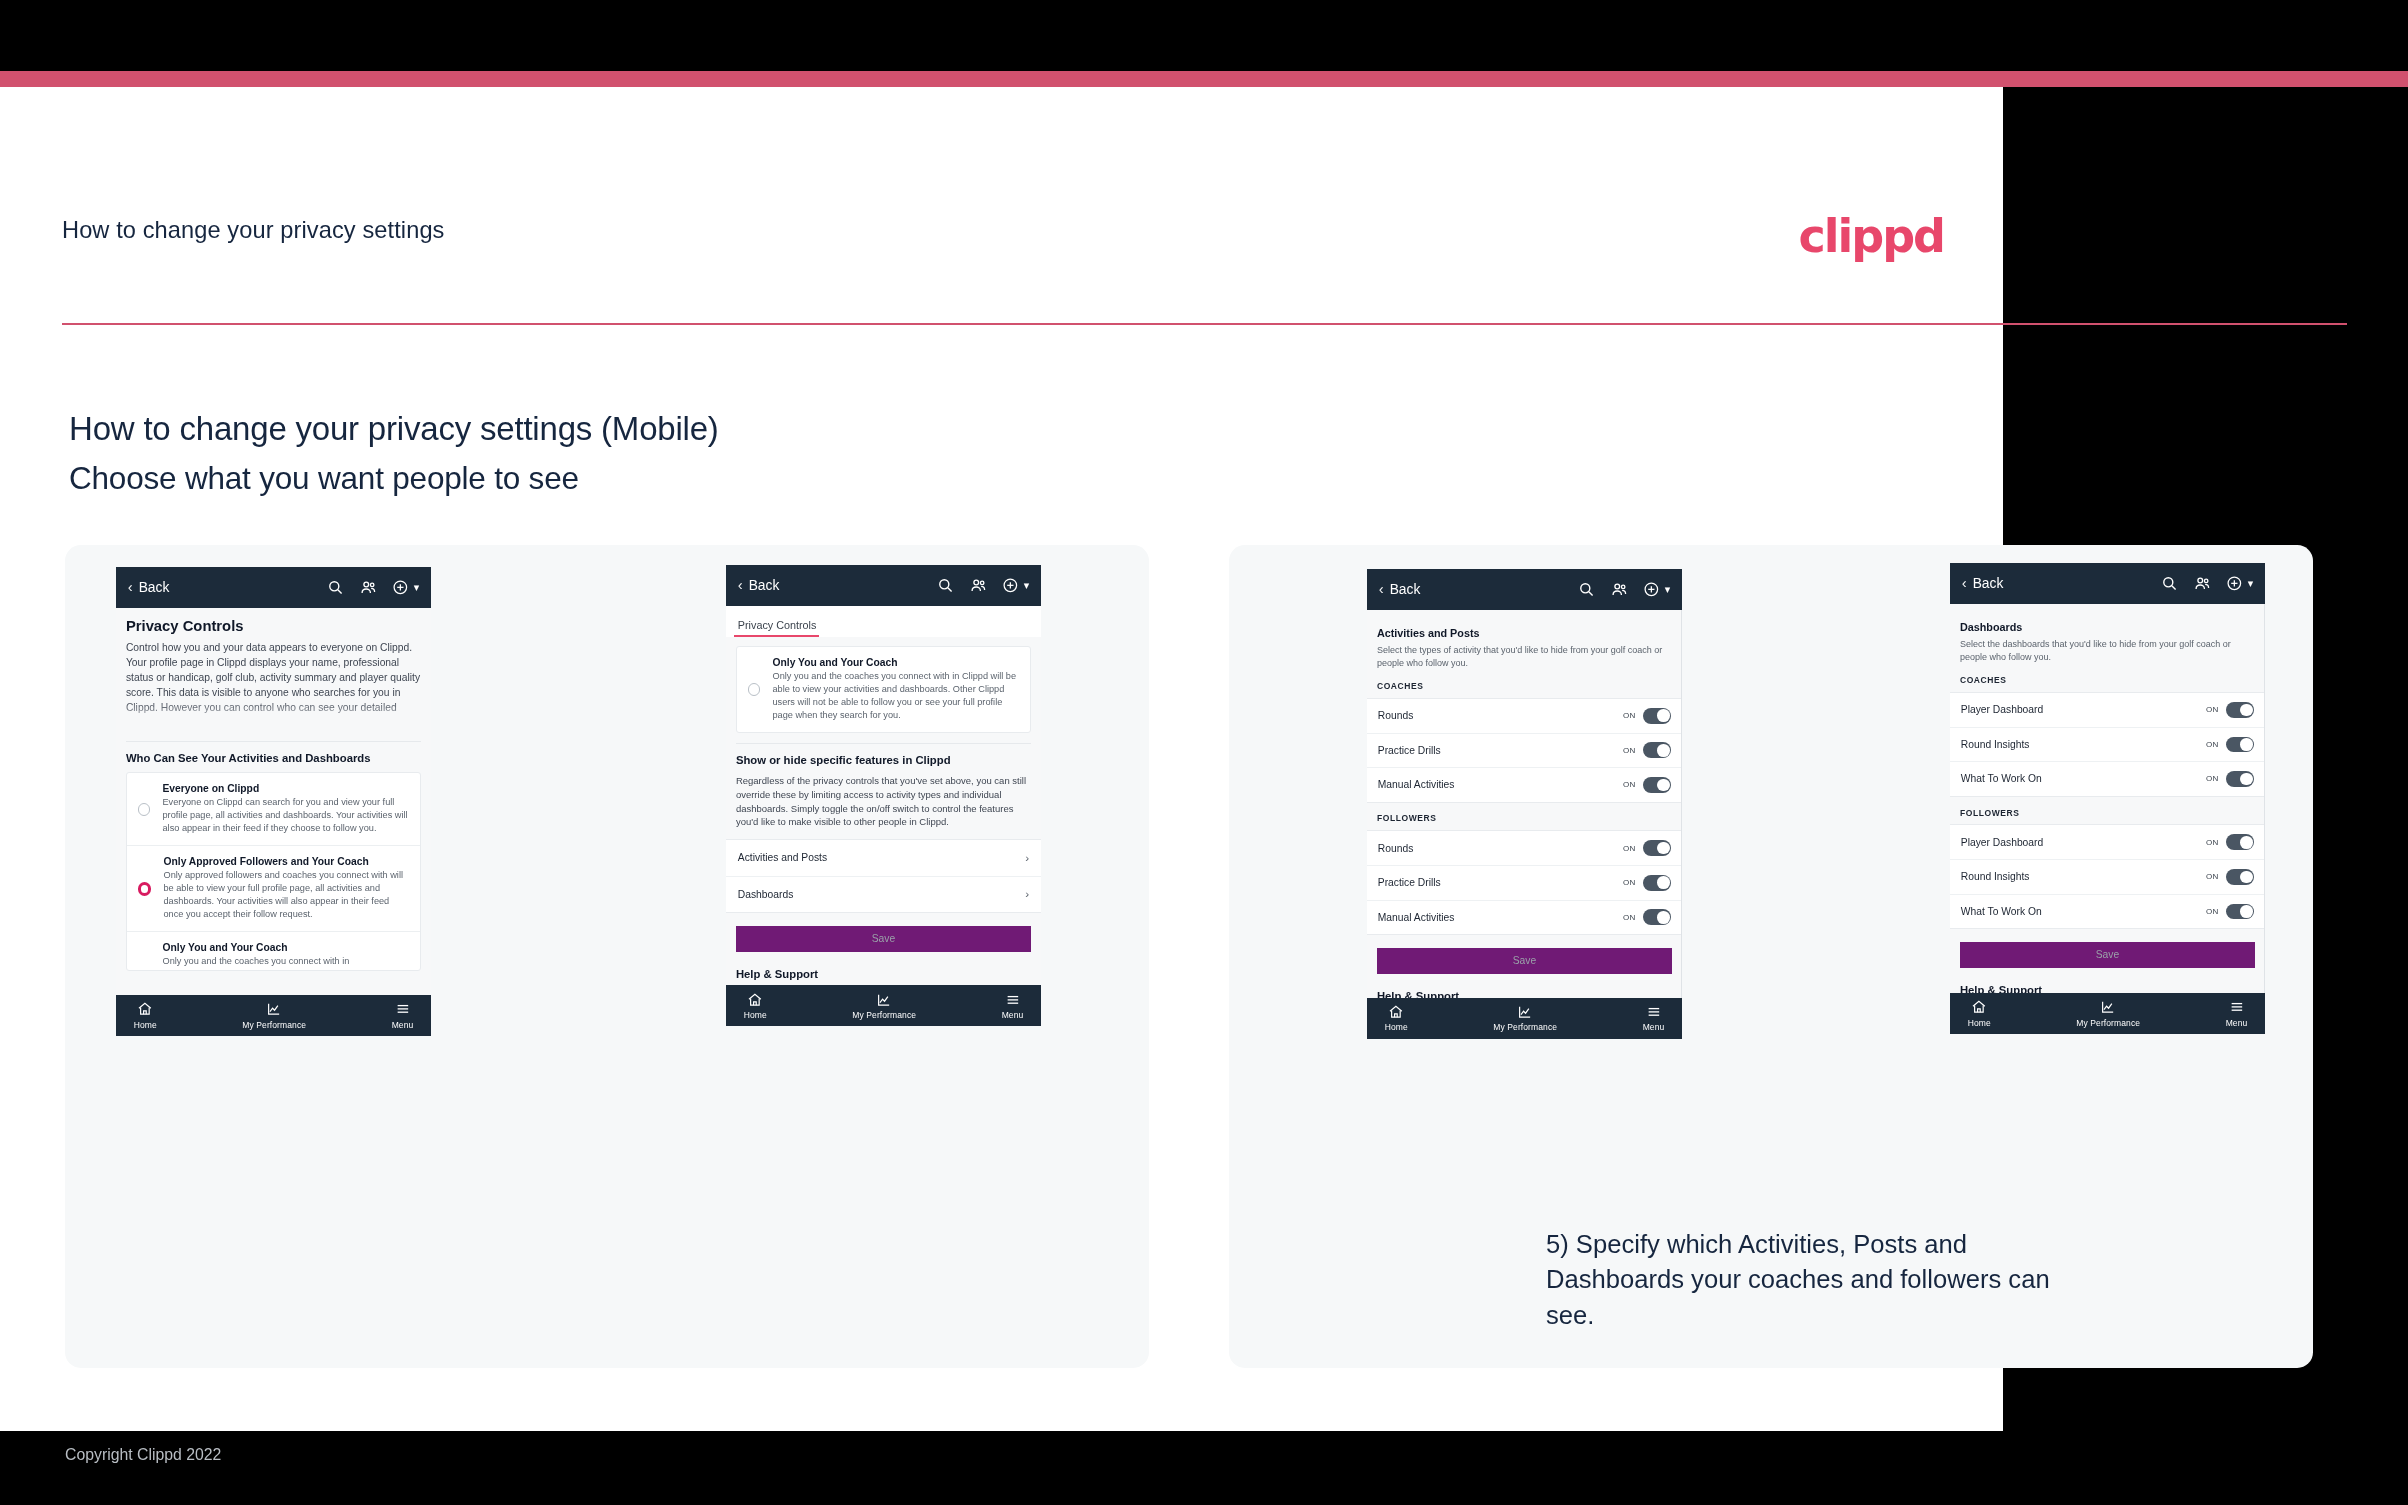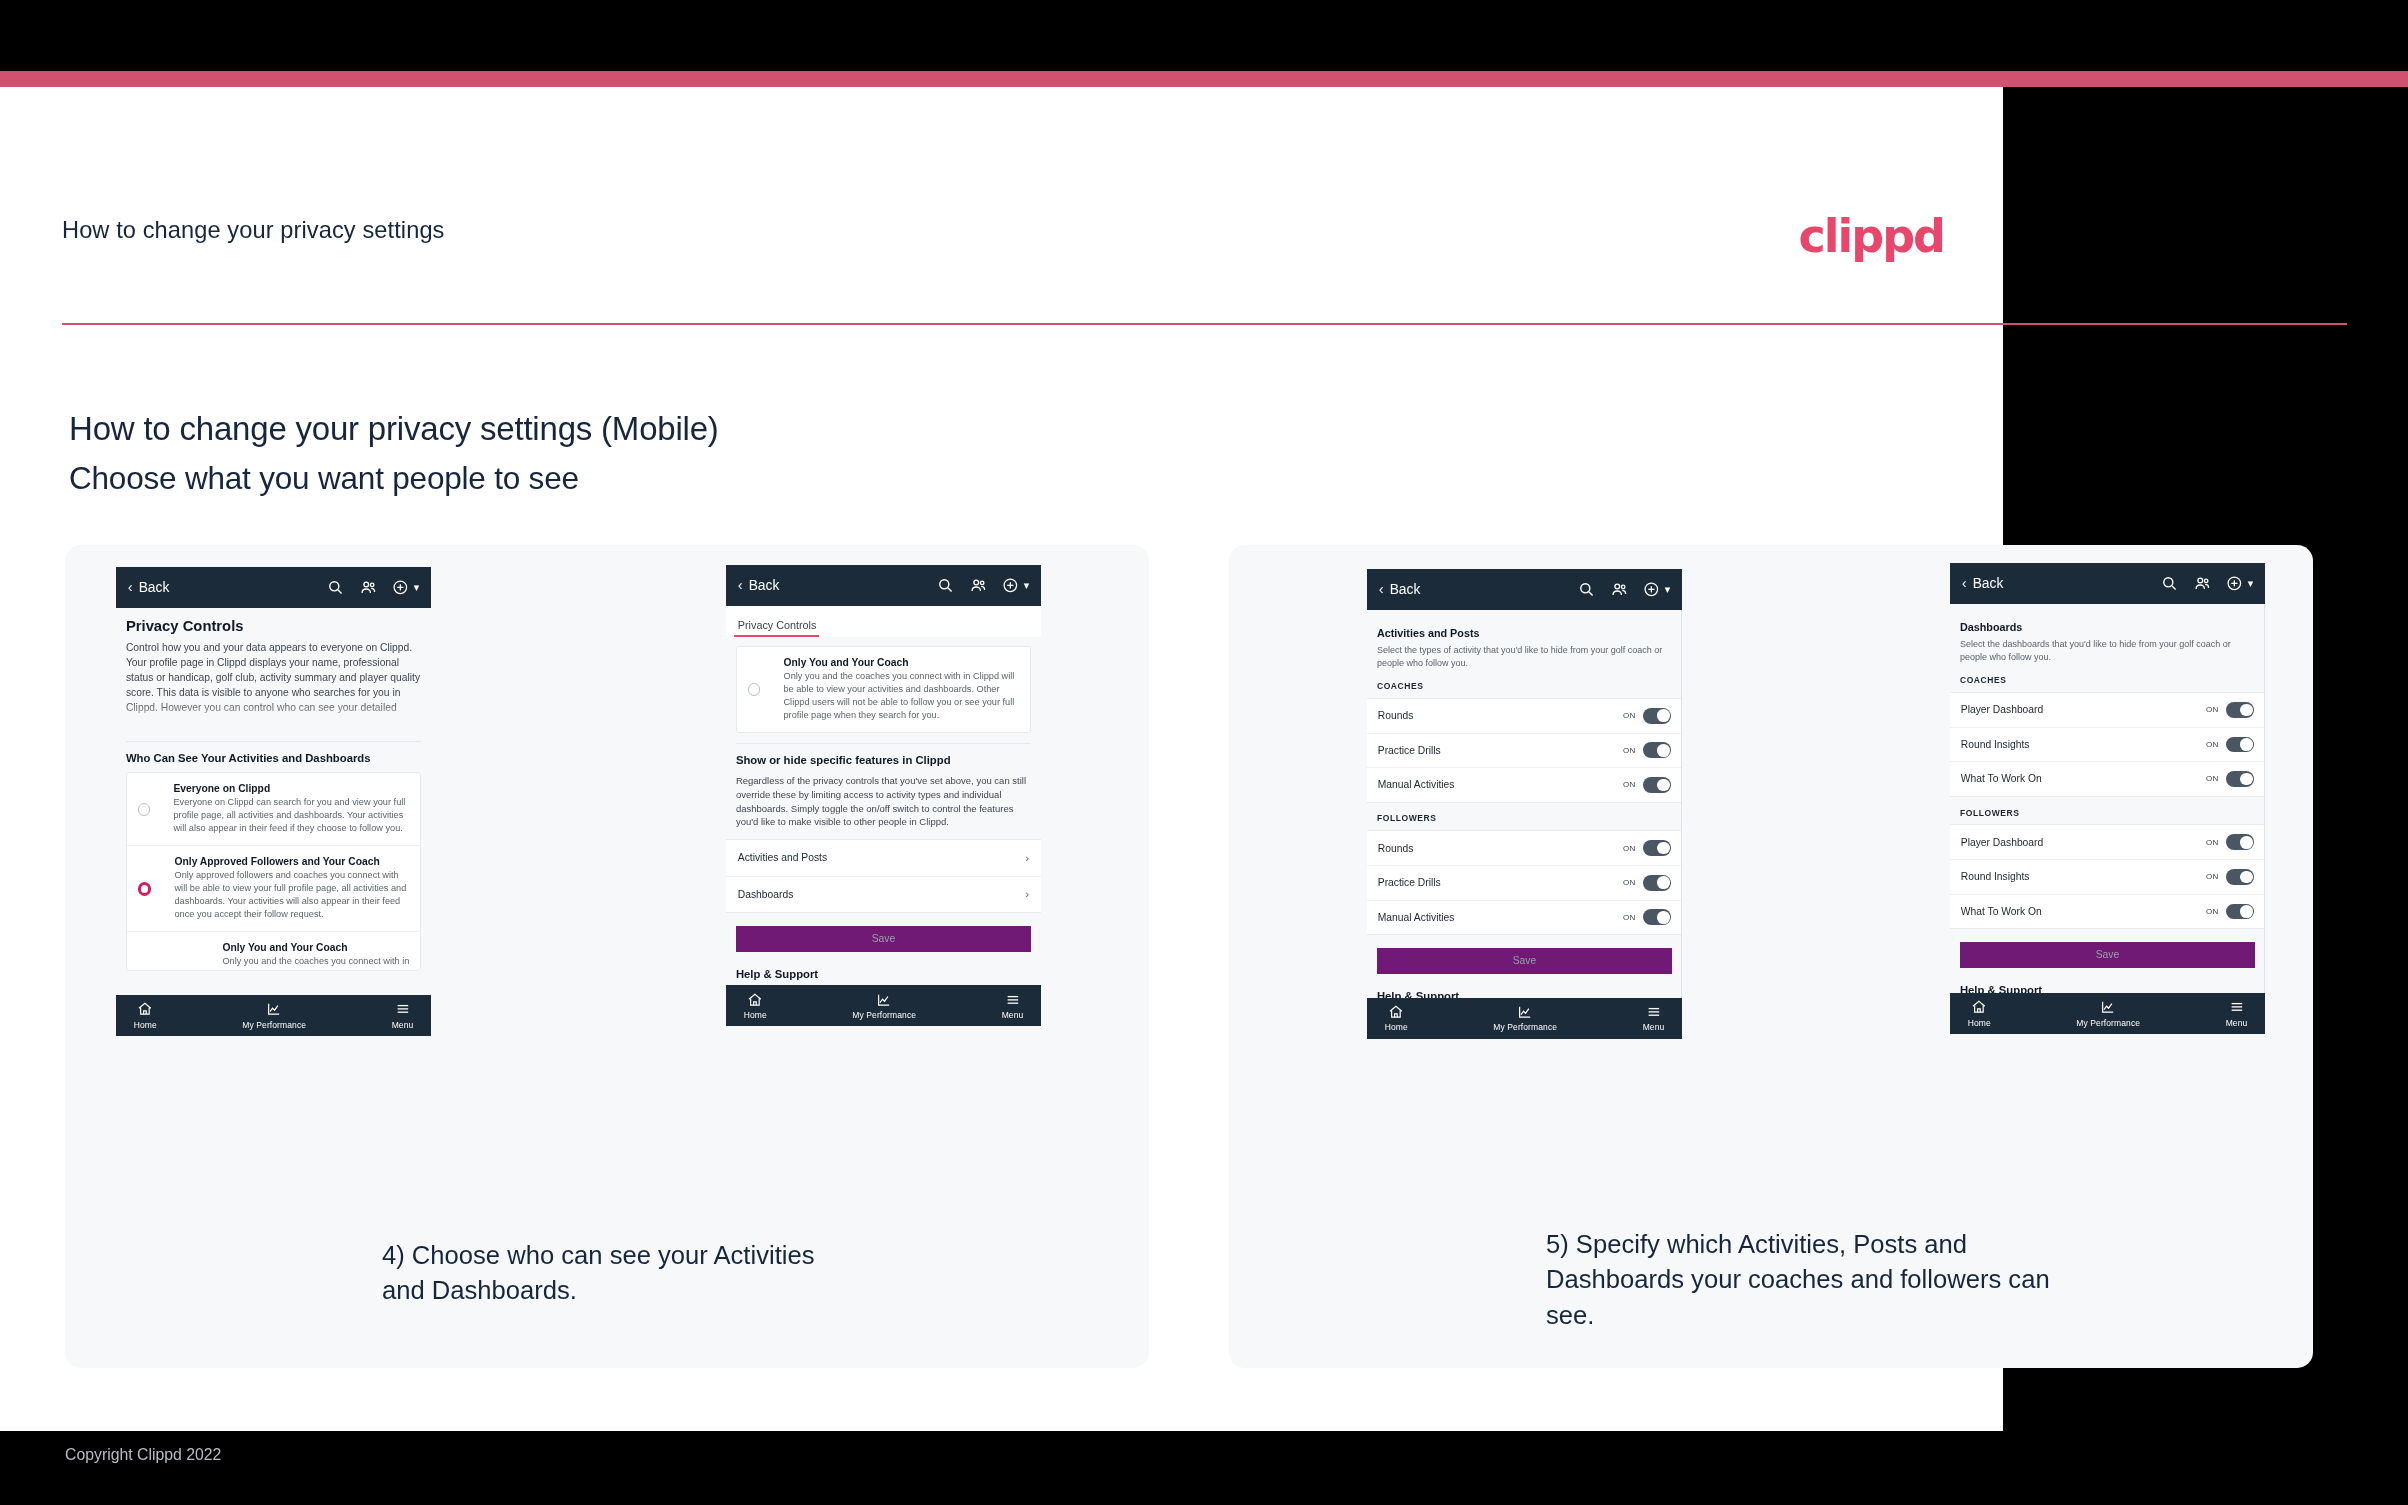--- a/index.html
+++ b/index.html
@@ -73,21 +73,21 @@
   .ph-p  { font-size:10.3px; line-height:1.45; color:#3f4652; padding:7.9px 9.9px 0 9.9px; }
   .fade-mask {
     position:absolute; left:0; width:100%; height:31.5px;
     background:linear-gradient(to bottom, rgba(247,248,249,0), rgba(247,248,249,1));
     pointer-events:none;
   }
   .hr-soft { height:1px; background:#e6e9ec; margin:9.9px 9.9px 0 9.9px; }
   .ph-h2 { font-size:11.3px; font-weight:700; color:#101828; padding:9.9px 9.9px 7.9px 9.9px; }
 
   .opt-box { background:#fff; border:1px solid #e8ebee; margin:0 9.9px; border-radius:3px; }
-  .opt-row { display:flex; gap:23px; padding:9.9px 10.8px; border-bottom:1px solid #eceff1;justify-content:flex-end; }
+  .opt-row { display:flex; gap:12px; padding:9.9px 10.8px; border-bottom:1px solid #eceff1; }
   .opt-row:last-child { border-bottom:none; }
   .radio { width:12.8px; height:12.8px; border-radius:50%; border:1.5px solid #b9c0c7; flex:0 0 auto; align-self:center; background:#fff;}
   .radio.sel { border:3.9px solid #d81b60; width:13.8px; height:13.8px; }
   .opt-t { font-size:10.3px; font-weight:700; color:#101828; margin-bottom:2px; }
   .opt-d { font-size:9.2px; line-height:1.42; color:#5b636d; }
 
   .tabbar { background:#fff; padding:8.9px 11.8px 0 11.8px; position:relative; }
   .tab-lbl { font-size:10.8px; color:#3b434d; padding-bottom:6.9px; display:inline-block;}
   .tab-underline { position:absolute; left:7.9px; bottom:0; width:85px; height:2.5px; background:#e8476b; }
 
@@ -347,21 +347,20 @@
                   <line x1="4" y1="7" x2="20" y2="7"></line>
                   <line x1="4" y1="12" x2="20" y2="12"></line>
                   <line x1="4" y1="17" x2="20" y2="17"></line>
                 </svg>
               </span>
             <span class="nav-lb">Menu</span>
           </div>
         </div>
       </div>
 
-      <div class="caption" style="left:317px; top:693px; width:463px;">4) Choose who can see your Activities and Dashboards.</div>
     </div>
 
     <div class="card" id="card-right">
 
       <div class="phone" style="left:138px; top:23.6px;">
         <div class="phone-top">
           <div class="back-wrap">
             <span class="chev-l">‹</span>
             <span>Back</span>
           </div>

